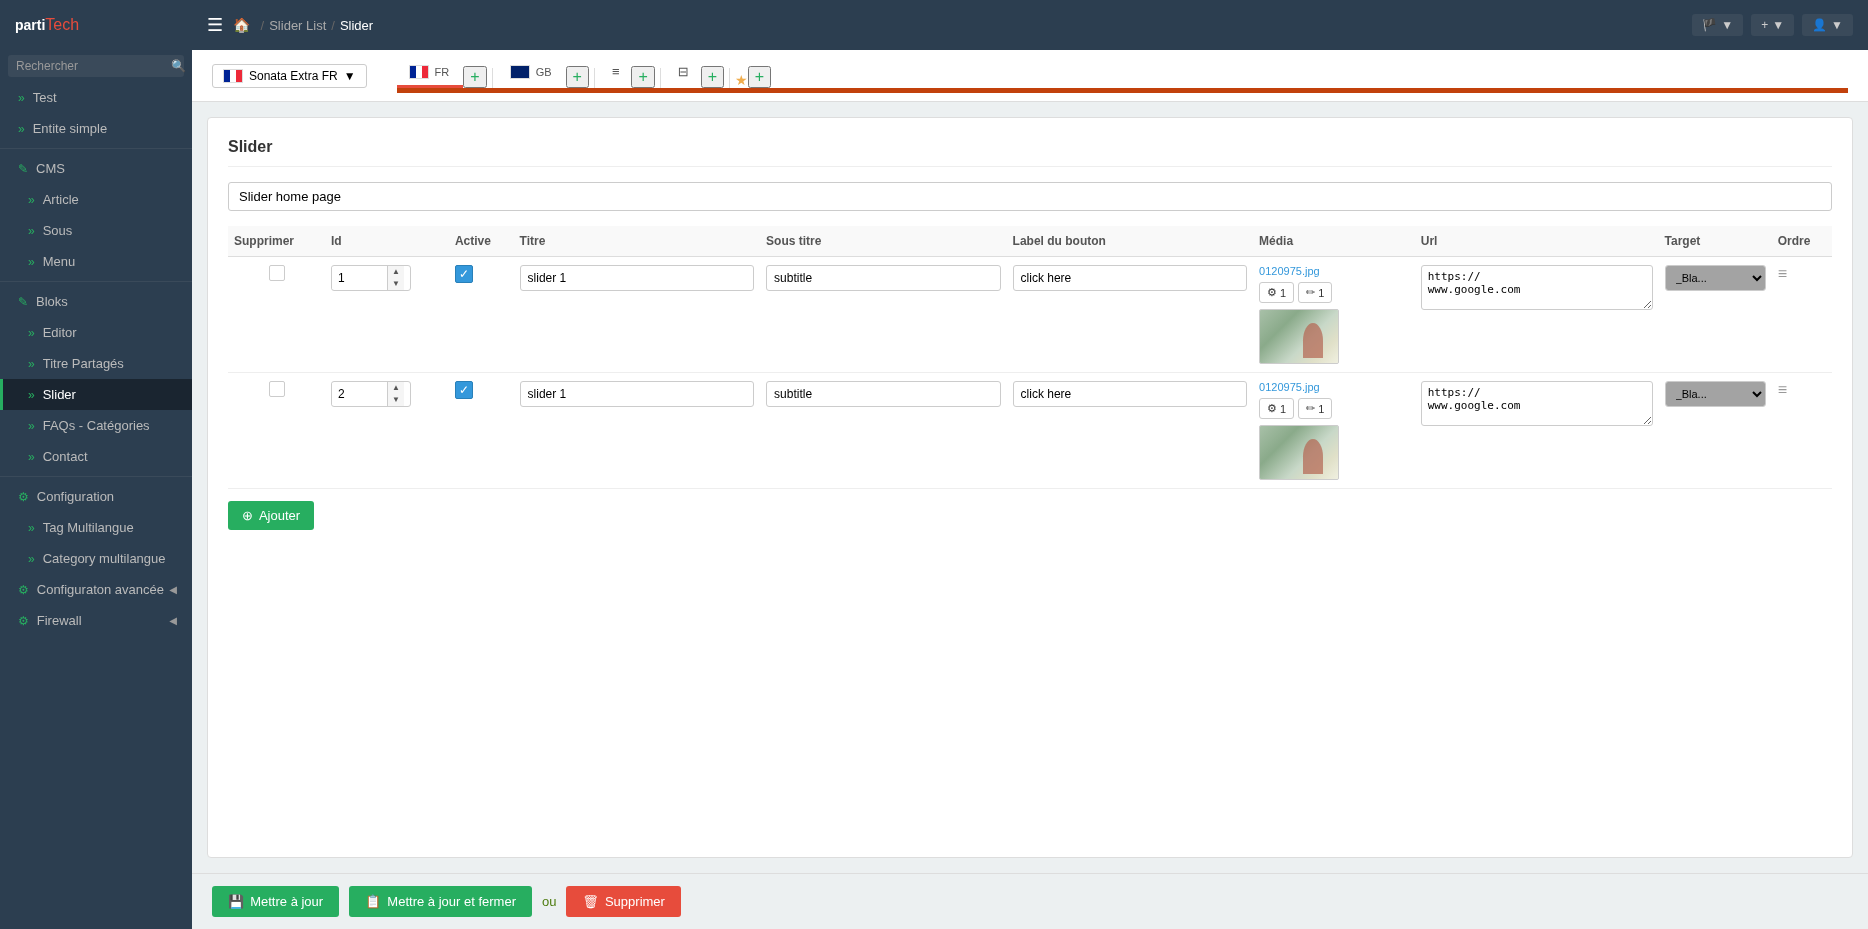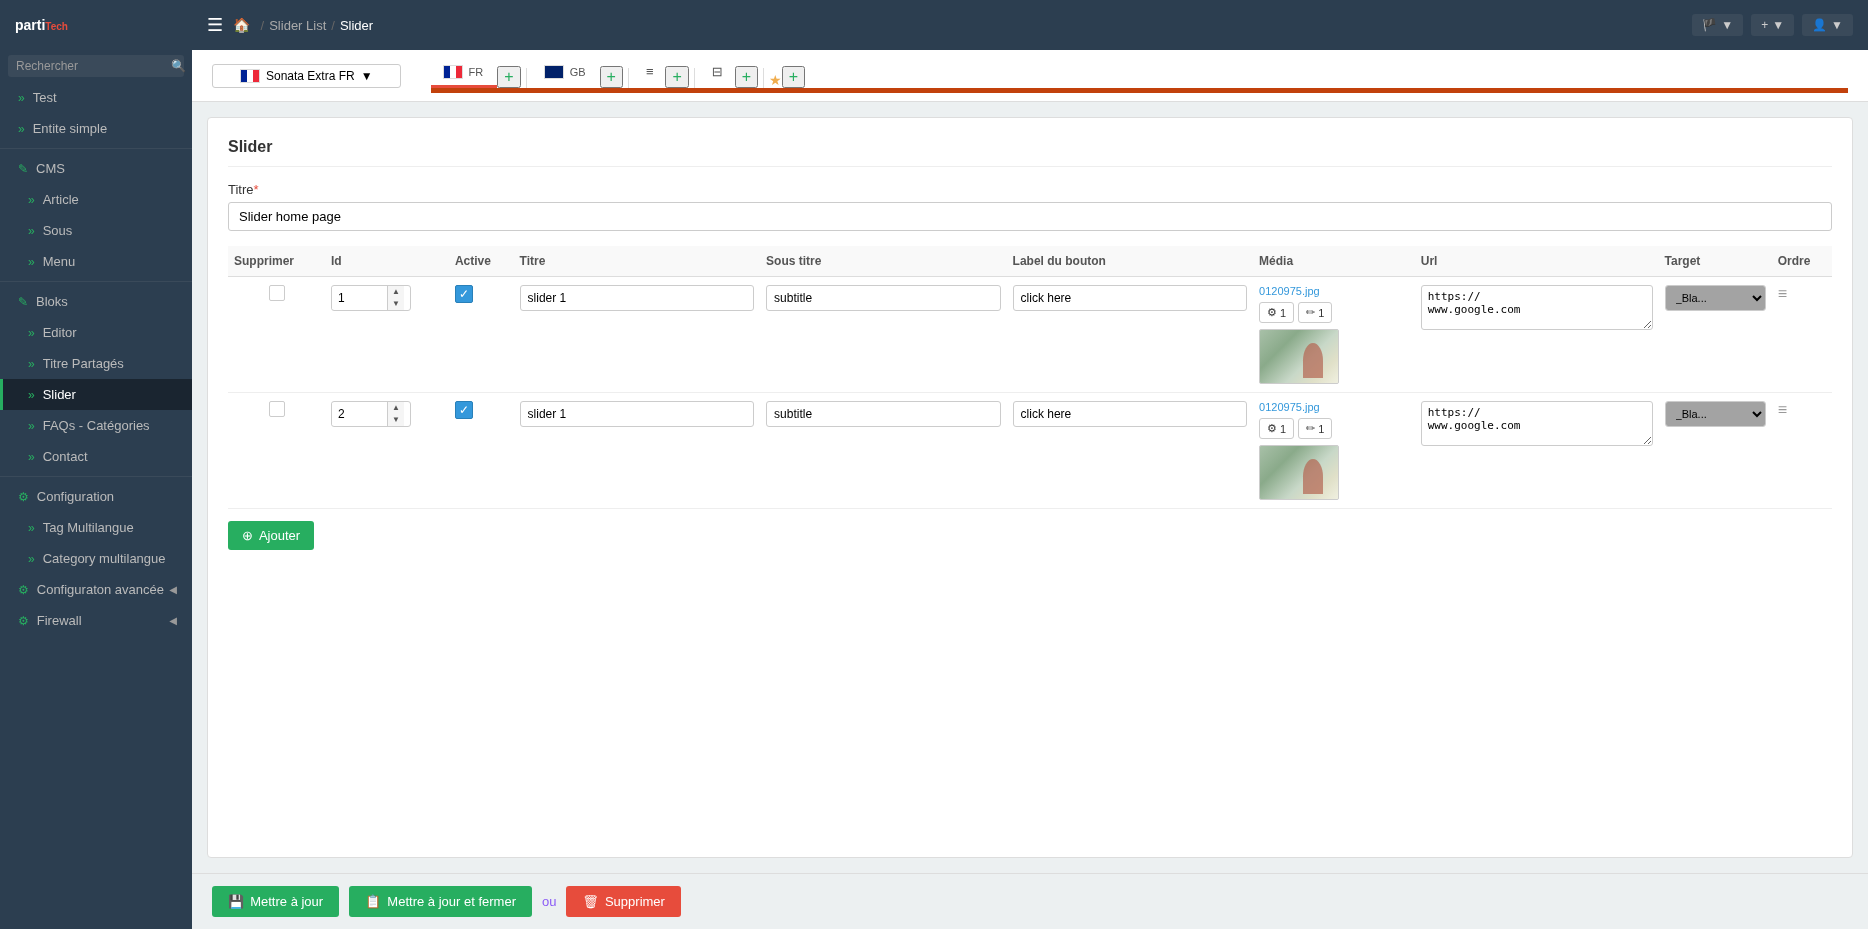--- a/index.html
+++ b/index.html
@@ -115,21 +115,21 @@
       display: flex;
       align-items: center;
       gap: 10px;
     }
     .locale-btn {
       display: flex;
       align-items: center;
       gap: 6px;
       background: #fff;
       border: 1px solid #ccc;
-      padding: 4px 27px;
+      padding: 4px 10px;
       border-radius: 3px;
       cursor: pointer;
       font-size: 12px;
     }
     .locale-tab {
       display: flex;
       align-items: center;
       gap: 4px;
       padding: 6px 12px;
       cursor: pointer;
@@ -323,32 +323,32 @@
       padding: 8px 16px; font-size: 13px;
       cursor: pointer;
     }
     .btn-danger {
       display: inline-flex; align-items: center; gap: 6px;
       background: #e74c3c; color: #fff;
       border: none; border-radius: 3px;
       padding: 8px 16px; font-size: 13px;
       cursor: pointer;
     }
-    .ou-text { color: #8b5cf6; font-size: 13px; }
+    .ou-text { color: #4d7c0f; font-size: 13px; }
 
     .gear-icon::before { content: '⚙'; }
     .pencil-icon::before { content: '✏'; }
   </style>
 </head>
 <body>
 
 <div class="sidebar">
   <div class="sidebar-logo">
     <span>
-      <span style="color:#fff; font-size:14px; font-weight:bold;">parti</span><span style="color:#e74c3c; font-size:10px; font-weight:bold;">Tech</span>
+      <span style="color:#fff; font-size:14px; font-weight:bold;">parti</span><span style="color:#e74c3c; font-size:16px; font-weight:normal;">Tech</span>
     </span>
   </div>
 
   <div class="sidebar-search">
     <input type="text" placeholder="Rechercher" style="">
     <span class="sidebar-search-icon">🔍</span>
   </div>
 
   <div class="sidebar-item">
     <span class="item-icon">»</span>
@@ -500,23 +500,20 @@
         <span class="locale-star">★</span>
         <button class="locale-tab-add">+</button>
       </div>
     </div>
 
     <div class="form-panel">
       <h2>Slider</h2>
 
       
       <div class="form-group">
-        <label class="form-label">
-          <span>Titre</span><span class="req">*</span>
-        </label>
         <input type="text" class="form-input" value="Slider home page" style="">
       </div>
 
       
 
       
       <div class="table-wrapper">
         <table>
           <thead>
             <tr>

